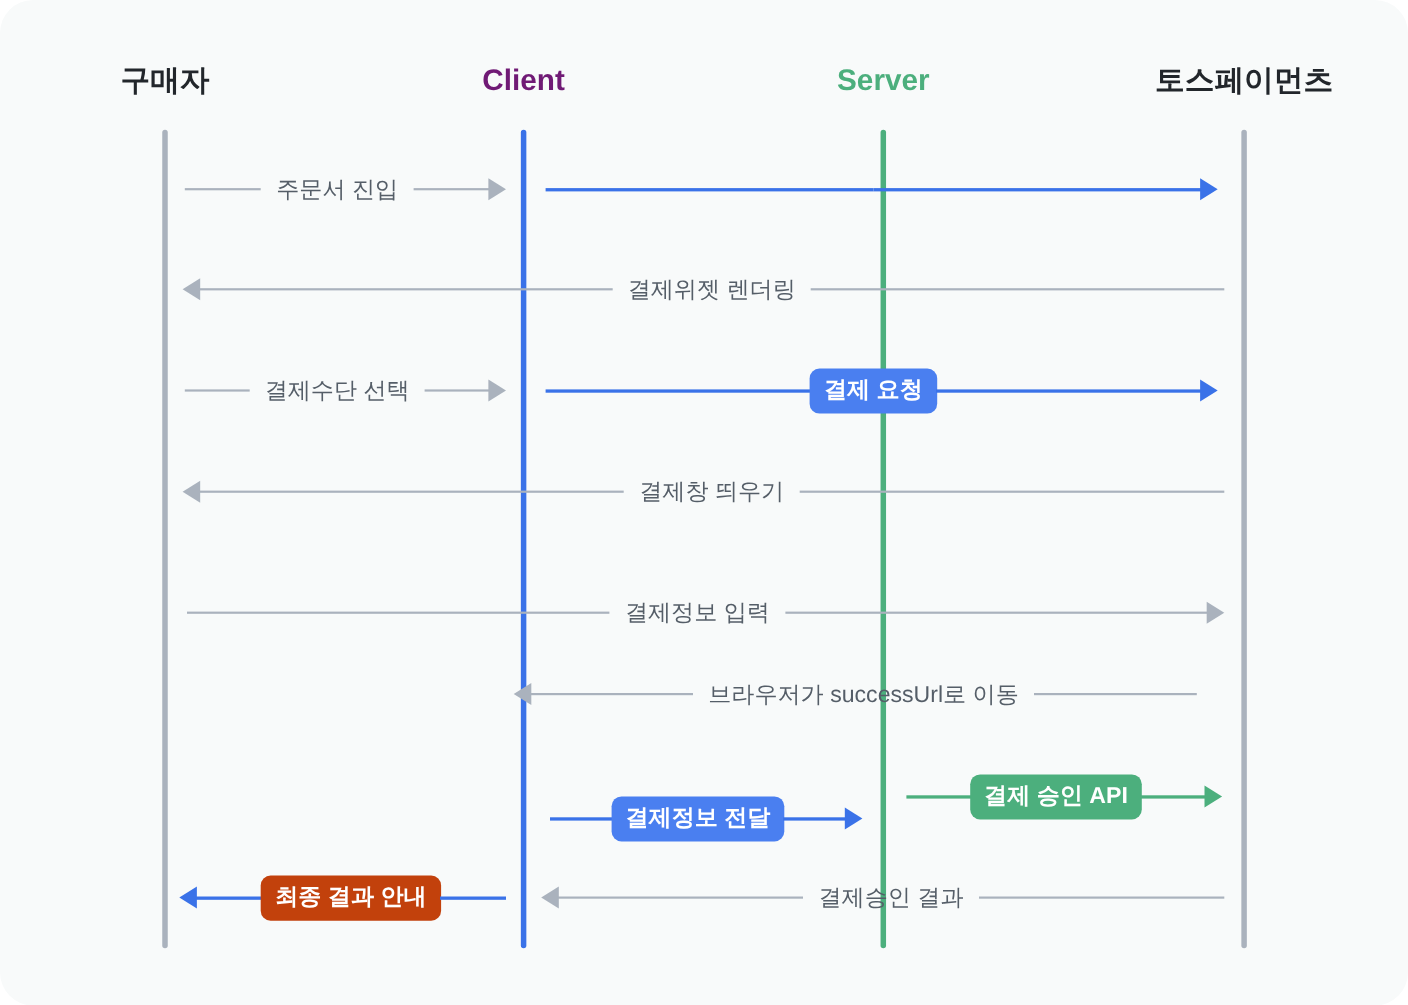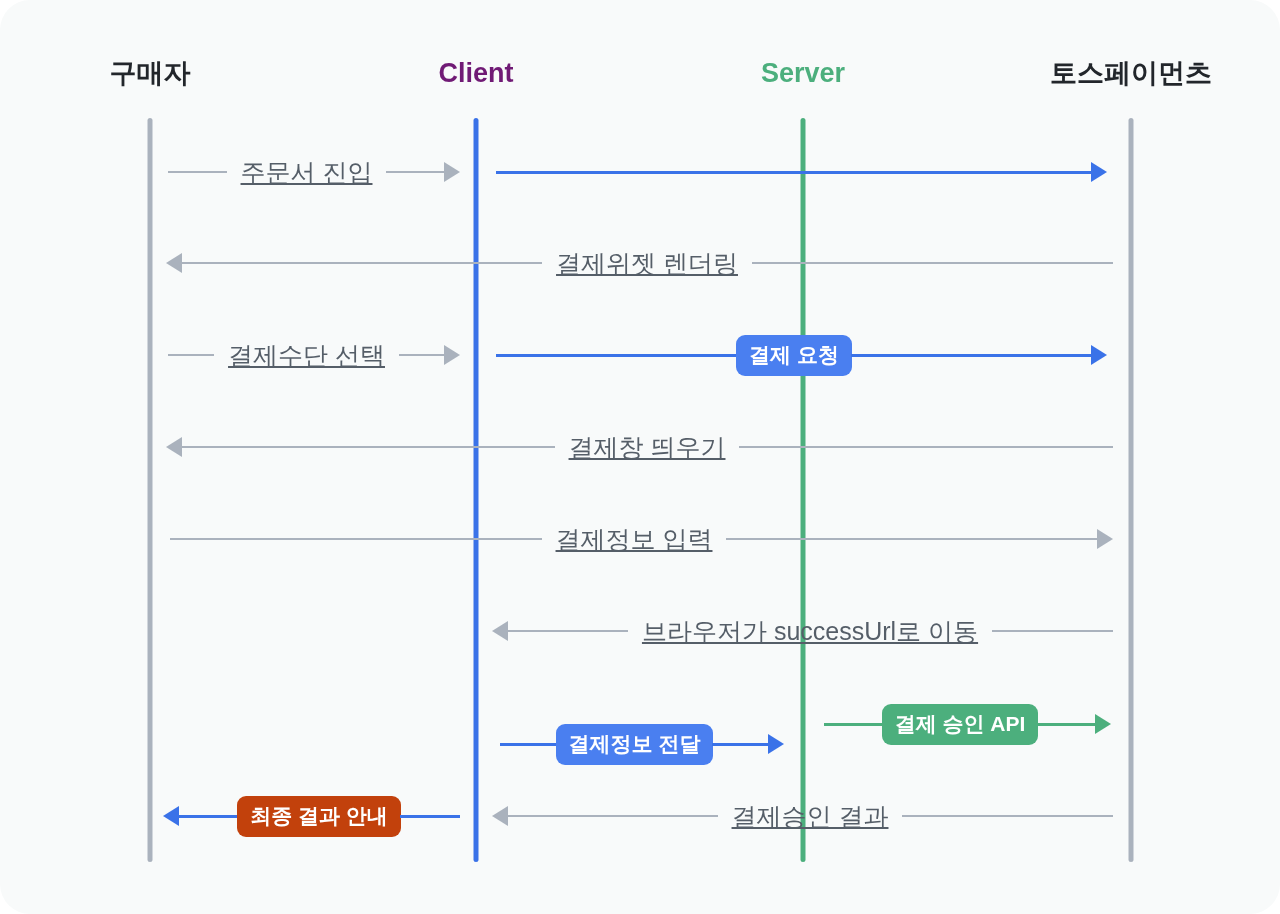--- a/index.html
+++ b/index.html
@@ -74,26 +74,25 @@
     font-size: 21px;
     font-weight: bold;
     line-height: 1;
     padding: 9px 13px 11px 13px;
     white-space: nowrap;
     margin: 0 -1px;
   }
   .plain-label {
     flex: 0 0 auto;
     color: #555e68;
-    font-size: 25px;
+    font-size: 21px;
     line-height: 1;
     white-space: nowrap;
     padding: 0 14px;
     background: transparent;
-    text-decoration: underline;
   }
 </style>
 </head>
 <body>
 
 <div id="canvas">
 
   <div id="actors-layer">
       <div class="actor-label" style="left: 150px; color: rgb(34, 38, 43);">구매자</div>
       <div class="actor-label" style="left: 476px; color: #701a75;">Client</div>
@@ -135,27 +134,27 @@
         <div class="badge" style="background: rgb(74, 127, 240);">결제 요청</div>
         <div class="line" style="background: rgb(58, 114, 232);"></div>
         <div class="arrow-right" style="border-left-color: rgb(58, 114, 232);"></div>
       </div>
       <div class="msg" style="left: 166px; width: 947px; top: 447px;">
         <div class="arrow-left" style="border-right-color: rgb(170, 178, 189);"></div>
         <div class="line thin" style="background: rgb(170, 178, 189);"></div>
         <div class="plain-label">결제창 띄우기</div>
         <div class="line thin" style="background: rgb(170, 178, 189);"></div>
       </div>
-      <div class="msg" style="left: 170px; width: 943px; top: 539px;">
+      <div class="msg" style="left: 170px; width: 943px; top: 557px;">
         <div class="line thin" style="background: rgb(170, 178, 189);"></div>
         <div class="plain-label">결제정보 입력</div>
         <div class="line thin" style="background: rgb(170, 178, 189);"></div>
         <div class="arrow-right" style="border-left-color: rgb(170, 178, 189);"></div>
       </div>
-      <div class="msg" style="left: 492px; width: 621px; top: 631px; justify-content: center;">
+      <div class="msg" style="left: 467px; width: 621px; top: 631px; justify-content: center;">
         <div class="arrow-left" style="border-right-color: rgb(170, 178, 189);"></div>
         <div class="line thin" style="background: rgb(170, 178, 189);"></div>
         <div class="plain-label">브라우저가 successUrl로 이동</div>
         <div class="line thin" style="background: rgb(170, 178, 189);"></div>
       </div>
       <div class="msg" style="left: 500px; width: 284px; top: 724px; margin-top: 20px;">
         <div class="line" style="background: rgb(58, 114, 232);"></div>
         <div class="badge" style="background: rgb(74, 127, 240);">결제정보 전달</div>
         <div class="line" style="background: rgb(58, 114, 232);"></div>
         <div class="arrow-right" style="border-left-color: rgb(58, 114, 232);"></div>

